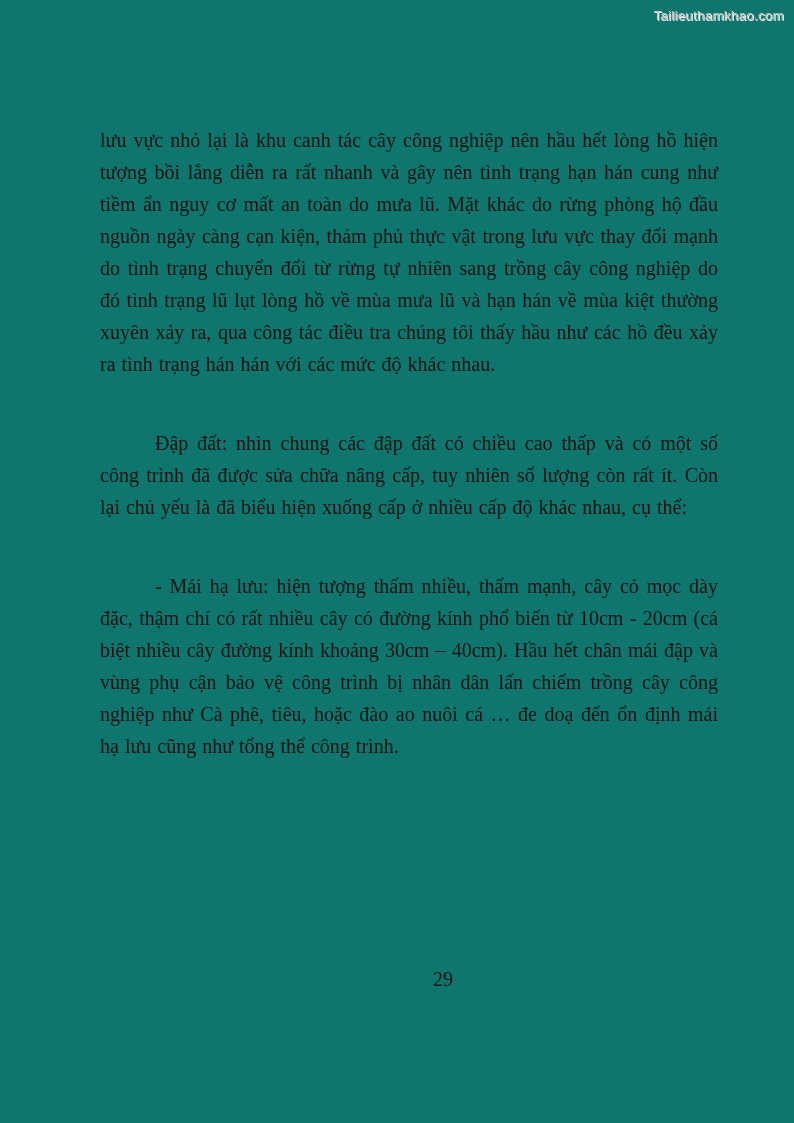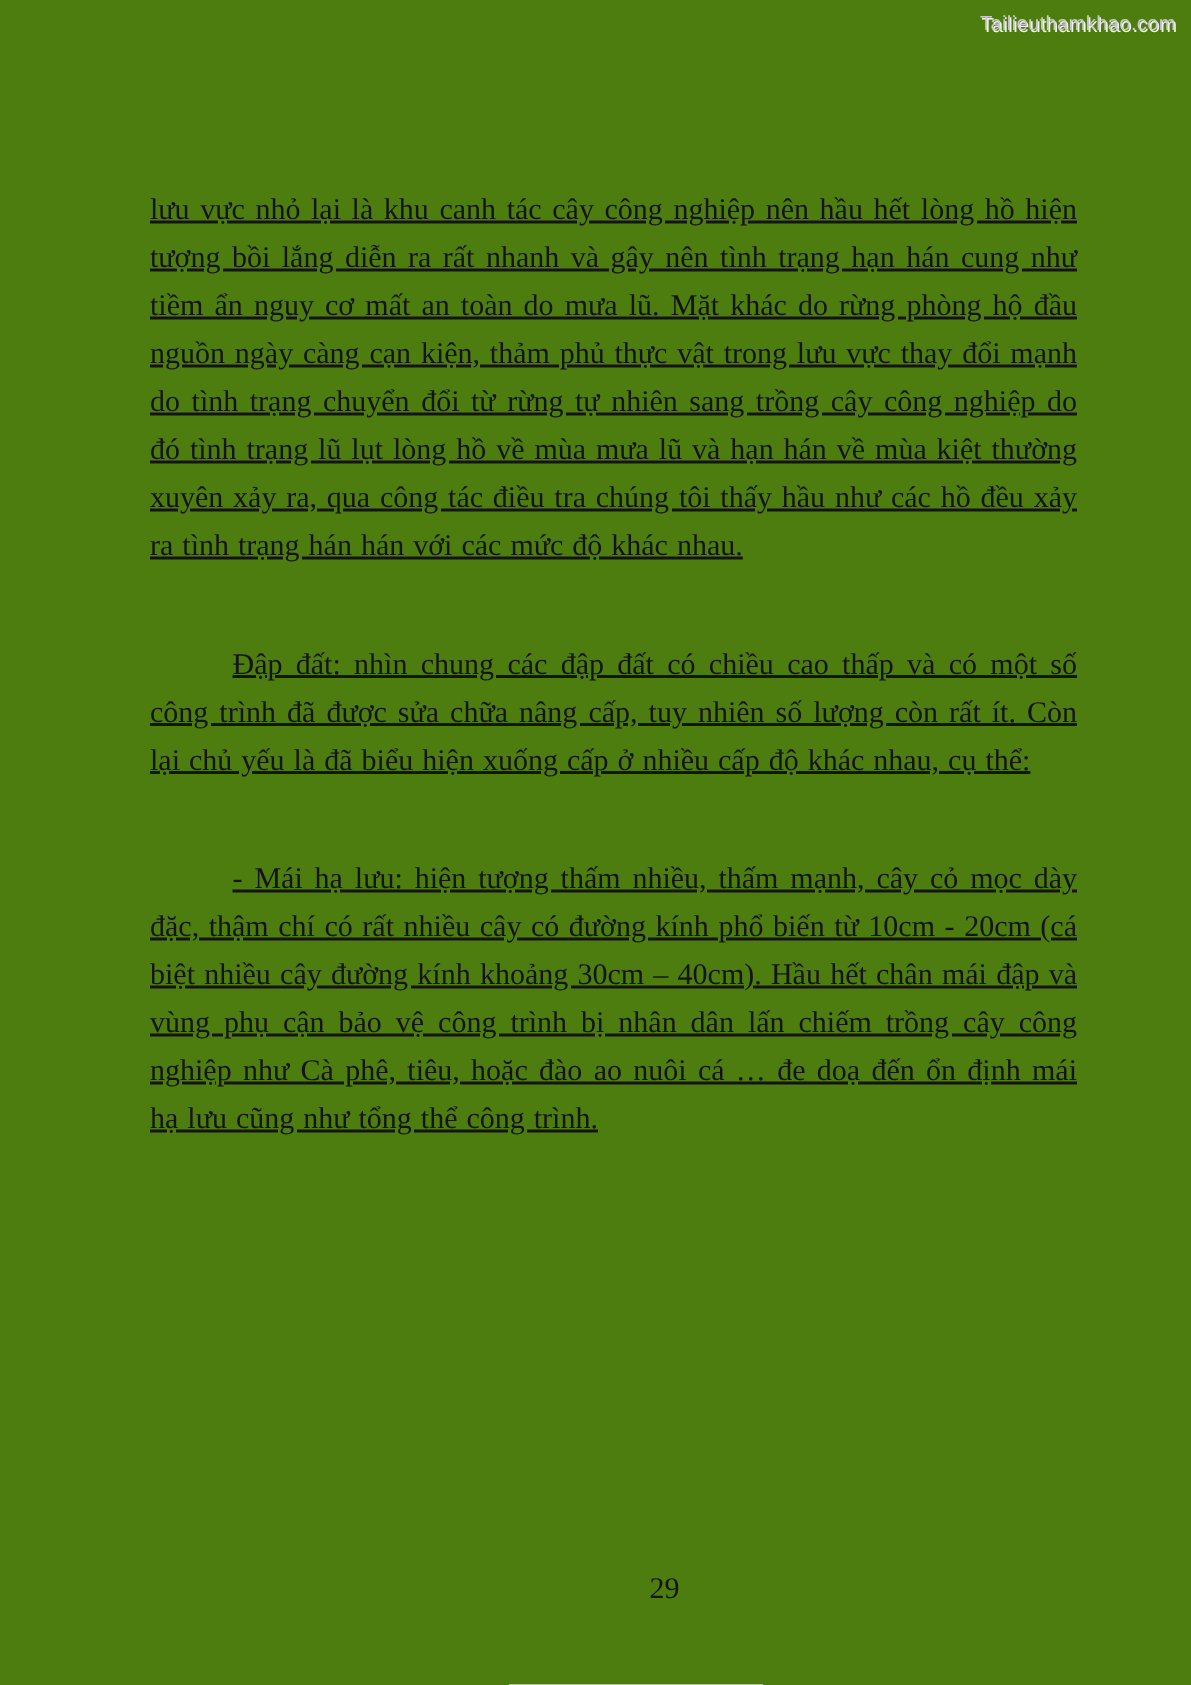--- a/index.html
+++ b/index.html
@@ -4,56 +4,55 @@
 <style>
   html, body {
     margin: 0;
     padding: 0;
     background: #ffffff;
   }
   .page {
     position: relative;
     width: 794px;
     height: 1123px;
-    background: #4d7c0f;
+    background: #0f766e;
     font-family: "Liberation Serif", serif;
     color: #141414;
     overflow: hidden;
   }
   .watermark {
     position: absolute;
     top: 8px;
     right: 10px;
     font-family: "Liberation Sans", sans-serif;
     font-size: 13.5px;
     color: #c9c9c9;
     text-shadow: 1px 1px 0 #f2f2f2;
     letter-spacing: 0.2px;
   }
   .content {
     position: absolute;
     left: 100px;
     top: 124px;
     width: 618px;
-    text-decoration: underline;
   }
   .para {
     margin: 0 0 14px 0;
     font-size: 20px;
     line-height: 32px;
     text-align: justify;
     word-spacing: 1px;
   }
   .para.indented {
     text-indent: 55px;
     margin-top: 47px;
   }
   .page-number {
     position: absolute;
-    top: 1048px;
+    top: 968px;
     left: 0;
     width: 100%;
     text-align: center;
     padding-left: 92px;
     box-sizing: border-box;
     font-size: 20px;
     color: #141414;
   }
 </style>
 </head>

